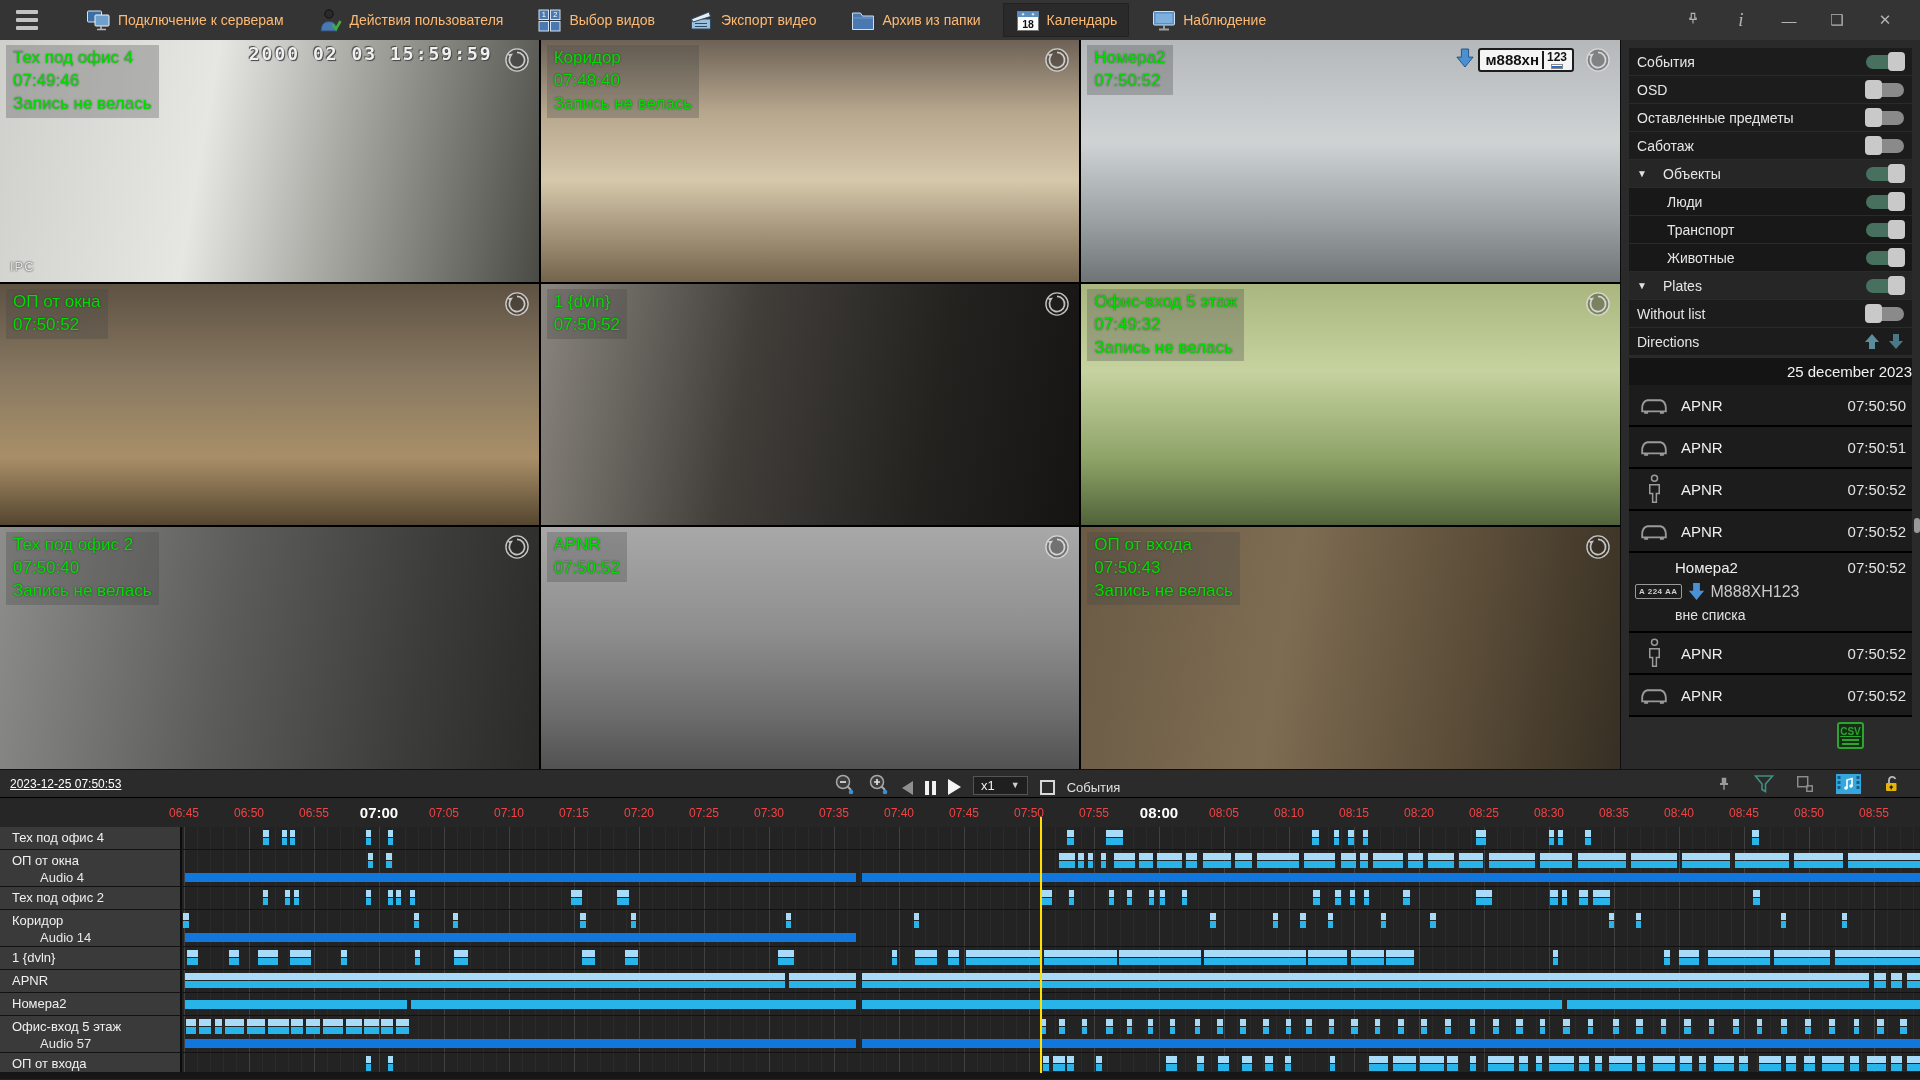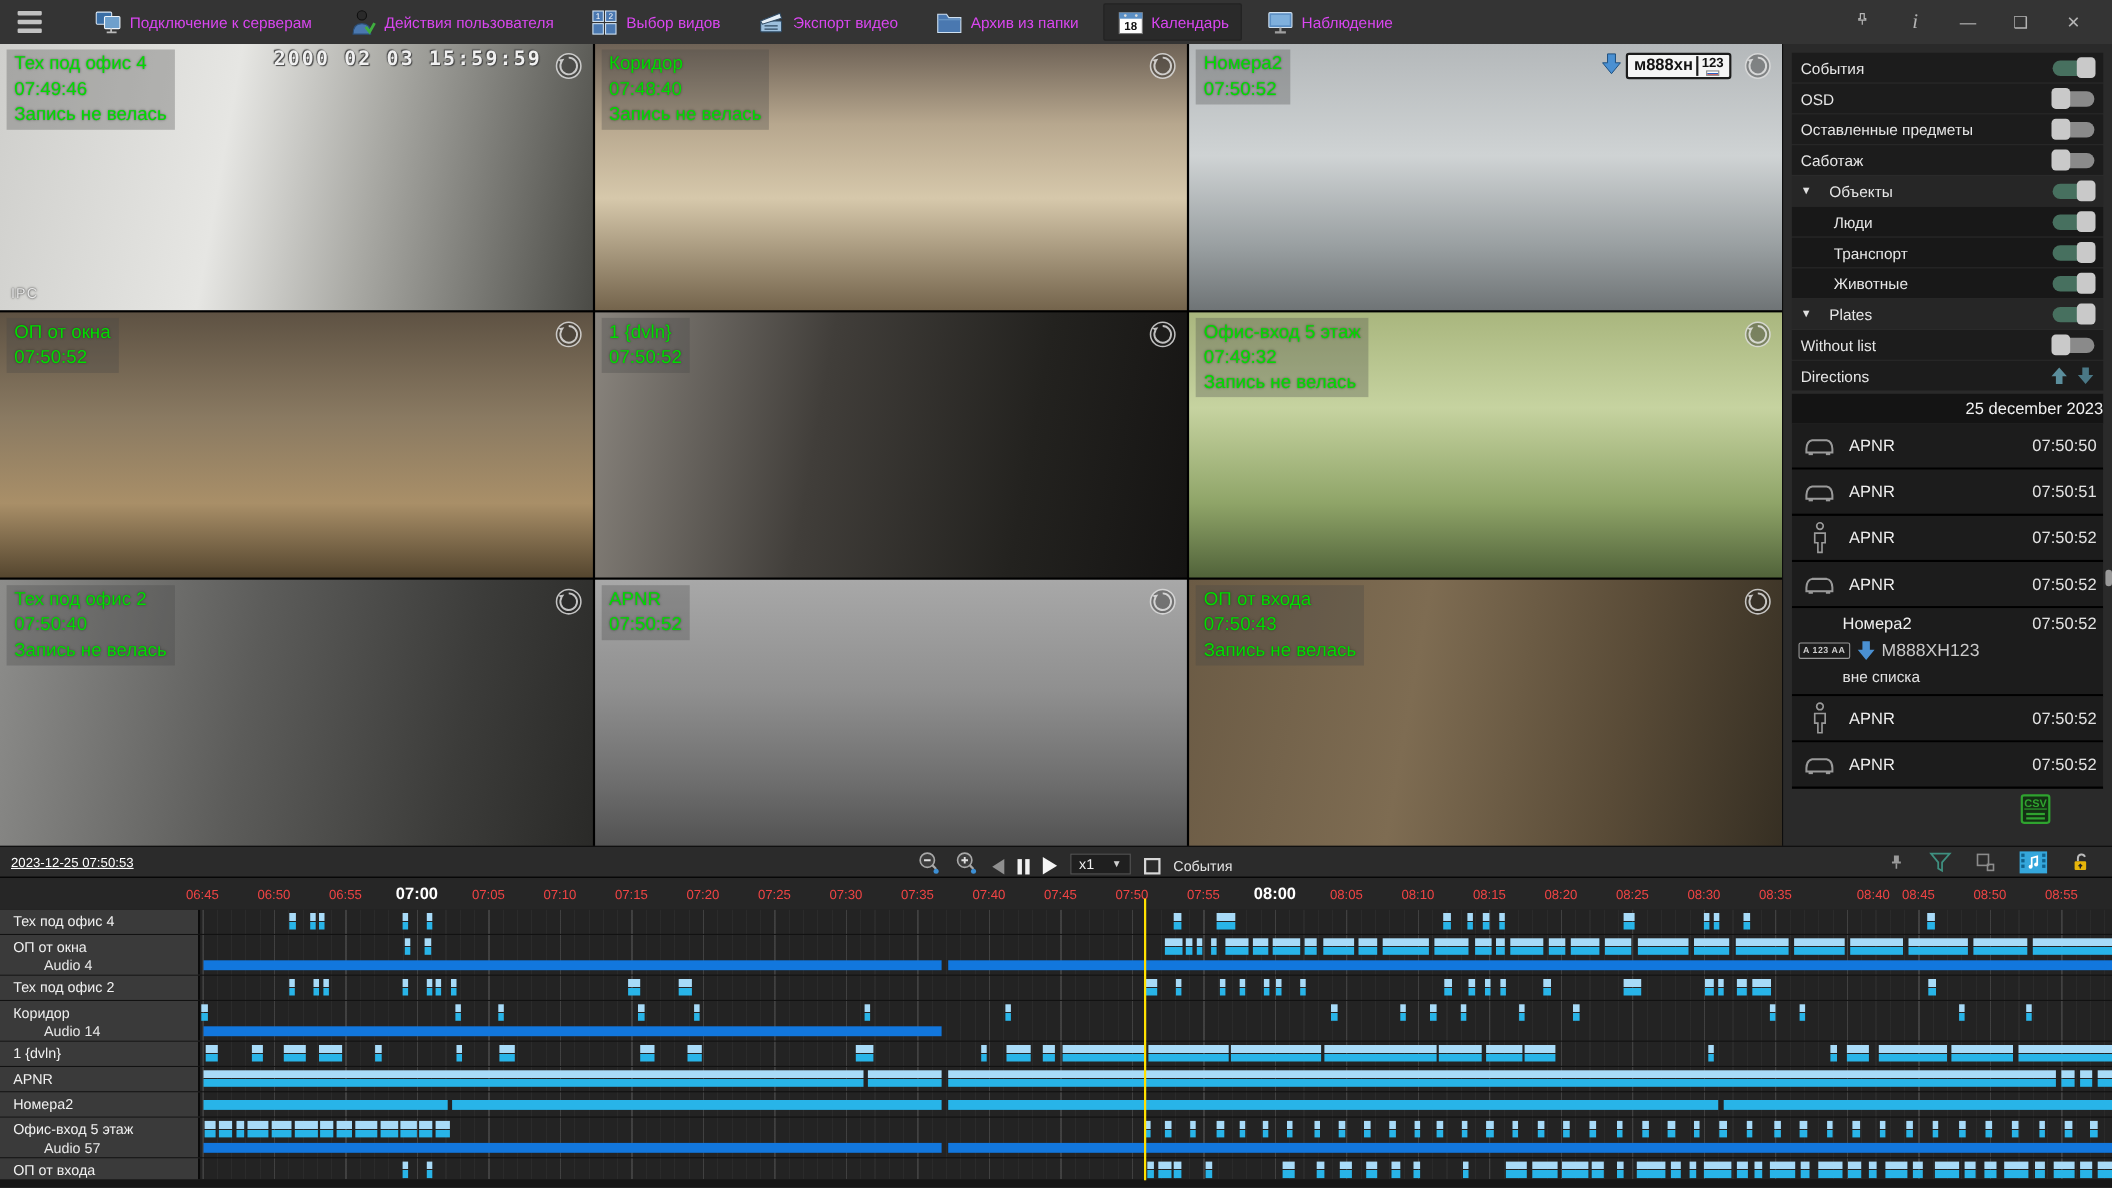--- a/index.html
+++ b/index.html
@@ -5,21 +5,21 @@
   * { margin:0; padding:0; box-sizing:border-box; }
   html,body { width:1920px; height:1080px; overflow:hidden; background:#1a1a1a;
     font-family:"Liberation Sans", sans-serif; }
   .app { position:relative; width:1920px; height:1080px; background:#262626; color:#e6e6e6; }
 
   
   .toolbar { height:40px; background:#343434; display:flex; align-items:center; padding:0 8px; }
   .hamburger { width:40px; height:40px; display:flex; flex-direction:column; justify-content:center; gap:4px; padding-left:8px; cursor:pointer; }
   .hamburger span { width:22px; height:4px; background:#c2c2c2; border-radius:1px; }
   .tb-buttons { display:flex; align-items:center; height:40px; margin-left:26px; gap:10px; }
-  .tb-btn { display:flex; align-items:center; gap:6px; height:34px; padding:0 12px; color:#d946ef; font-size:14px; cursor:pointer; border-radius:2px; }
+  .tb-btn { display:flex; align-items:center; gap:6px; height:34px; padding:0 12px; color:#fdba74; font-size:14px; cursor:pointer; border-radius:2px; }
   .tb-btn.active { background:#2a2a2a; box-shadow:inset 0 0 0 1px #222; }
   .tb-btn svg { display:block; }
   .win-controls { margin-left:auto; display:flex; align-items:center; gap:30px; padding-right:18px; color:#b4b4b4; }
   .win-controls .wc { width:18px; text-align:center; font-size:15px; cursor:pointer; }
   .wc.info { font-family:"Liberation Serif", serif; font-style:italic; font-size:19px; }
 
   
   .main { display:flex; height:729px; background:#000; }
   .grid { width:1620px; display:grid; grid-template-columns:repeat(3,1fr); grid-template-rows:repeat(3,1fr); gap:2px; background:#000; }
   .tile { position:relative; overflow:hidden; }
@@ -455,21 +455,21 @@
             </span>
             <span class="ev-label">APNR</span>
             <span class="ev-time">07:50:52</span>
           </div>
           <div class="ev-plate">
             <div class="l1">
               <span class="ttl">Номера2</span>
               <span class="ev-time">07:50:52</span>
             </div>
             <div class="l2">
-              <span class="plate-chip">A 123 AA</span>
+              <span class="plate-chip">A 224 AA</span>
               <svg width="17" height="19" viewBox="0 0 20 22">
                 <path d="M6 1 h8 v9 h5 L10 21 1 10 h5 Z" fill="#4a90d2"></path>
               </svg>
               <span class="plate-num">M888XH123</span>
             </div>
             <div class="l3">вне списка</div>
           </div>
           <div class="ev-row">
             <span class="ev-icon">
               <svg width="15" height="30" viewBox="0 0 12 24">
@@ -596,21 +596,21 @@
         <span class="tick" style="left: 1029px;">07:50</span>
         <span class="tick" style="left: 1094px;">07:55</span>
         <span class="tick hour" style="left: 1159px;">08:00</span>
         <span class="tick" style="left: 1224px;">08:05</span>
         <span class="tick" style="left: 1289px;">08:10</span>
         <span class="tick" style="left: 1354px;">08:15</span>
         <span class="tick" style="left: 1419px;">08:20</span>
         <span class="tick" style="left: 1484px;">08:25</span>
         <span class="tick" style="left: 1549px;">08:30</span>
         <span class="tick" style="left: 1614px;">08:35</span>
-        <span class="tick" style="left: 1679px; margin-left: 24px;">08:40</span>
+        <span class="tick" style="left: 1679px;">08:40</span>
         <span class="tick" style="left: 1744px;">08:45</span>
         <span class="tick" style="left: 1809px;">08:50</span>
         <span class="tick" style="left: 1874px;">08:55</span>
       </div>
     <div class="tracks">
         <div class="gridlines"></div>
         <div class="trow single">
           <div class="rlabel">
             <div>Тех под офис 4</div>
           </div>

